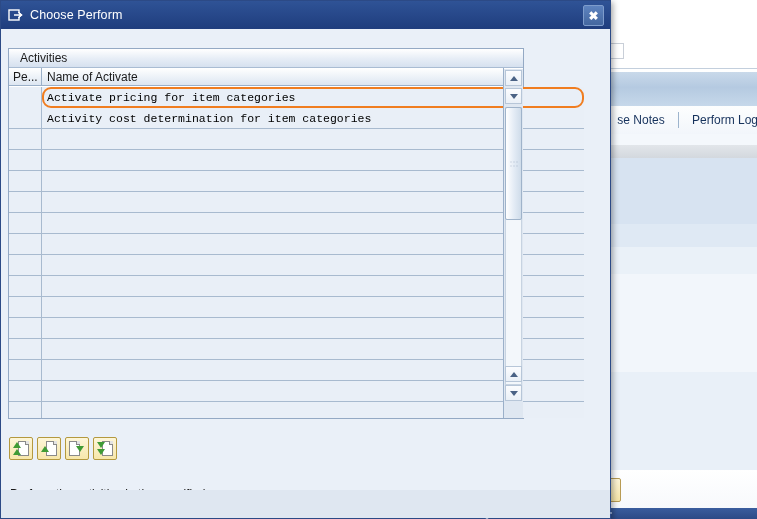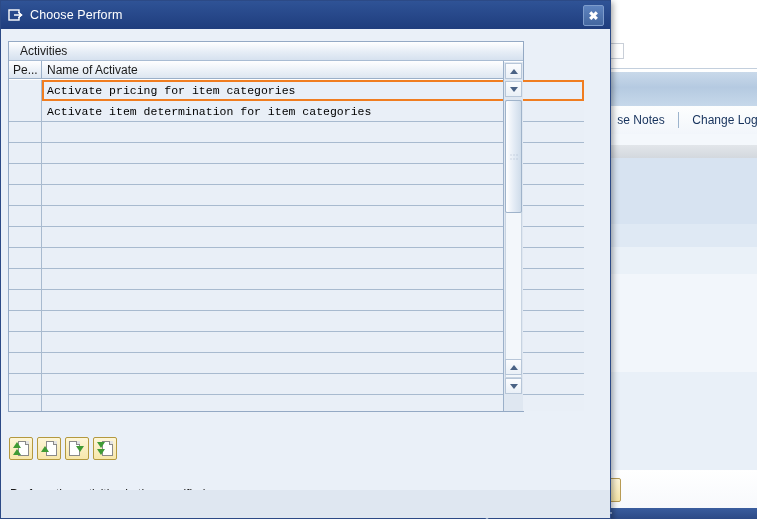--- a/index.html
+++ b/index.html
@@ -153,21 +153,21 @@
     position: absolute;
     left: 0; top: 28px;
     right: 0; bottom: 0;
     background: #eaf0f8;
   }
 
   
   #table-panel {
     position: absolute;
     left: 7px;
-    top: 12px;
+    top: 19px;
     width: 516px;
     height: 371px;
     box-sizing: border-box;
     border: 1px solid #94a9c4;
     background: #ffffff;
   }
   .panel-caption {
     height: 19px;
     background: linear-gradient(to bottom, #ffffff 0%, #e6edf6 55%, #d6e1ef 100%);
     border-bottom: 1px solid #a9bcd3;
@@ -257,20 +257,21 @@
     flex: 1 1 auto;
     display: flex;
     align-items: center;
     padding-left: 5px;
     font-family: "Liberation Mono", "DejaVu Sans Mono", monospace;
     font-size: 11.5px;
     color: #000000;
     white-space: nowrap;
     overflow: hidden;
     box-sizing: border-box;
+    border-radius: 9px;
   }
   .grid-row.selected .cell-name {
     border: 2px solid #f07d20;
     border-left: 2px solid #f07d20;
     background: #e9eff7;
     box-sizing: border-box;
     height: 21px;
     padding-left: 3px;
   }
   .grid-row.selected { border-bottom: none; }
@@ -428,21 +429,21 @@
     <div class="bg-hr" style="left:608px; top:68px; width:149px;"></div>
 
     <div class="bg-toolbar-band" style="top:72px; height:34px;"></div>
 
     <div class="bg-tabbar" style="top:106px; height:28px;">
       <div class="bg-tab" style="left:605px; width:72px;">
         <span>se Notes</span>
       </div>
       <div class="bg-tab-sep" style="left:678px; top:6px; height:16px;"></div>
       <div class="bg-tab" style="left:686px; width:78px;">
-        <span>Change Log</span>
+        <span>Perform Log</span>
       </div>
     </div>
 
     <div class="bg-grid-row" style="top:134px; height:11px; background:#f4f8fc;"></div>
     <div class="bg-grid-row" style="top:145px; height:13px; background:linear-gradient(to bottom,#e2e6ea,#d3d8de);"></div>
     <div class="bg-grid-row" style="top:158px; height:21px; background:#d7e3f1;"></div>
     <div class="bg-grid-row" style="top:179px; height:45px; background:#d7e3f1;"></div>
     <div class="bg-grid-row" style="top:224px; height:23px; background:#dfe9f4;"></div>
     <div class="bg-grid-row" style="top:247px; height:27px; background:#eaf1f8;"></div>
     <div class="bg-grid-row" style="top:274px; height:98px; background:#f2f6fb;"></div>
@@ -494,21 +495,21 @@
           </div>
         </div>
 
         <div id="rows-viewport">
             <div class="grid-row selected">
               <div class="cell-key"></div>
               <div class="cell-name">Activate pricing for item categories</div>
             </div>
             <div class="grid-row">
               <div class="cell-key"></div>
-              <div class="cell-name">Activate item determination for item categories</div>
+              <div class="cell-name">Activity cost determination for item categories</div>
             </div>
             <div class="grid-row">
               <div class="cell-key"></div>
               <div class="cell-name"></div>
             </div>
             <div class="grid-row">
               <div class="cell-key"></div>
               <div class="cell-name"></div>
             </div>
             <div class="grid-row">

